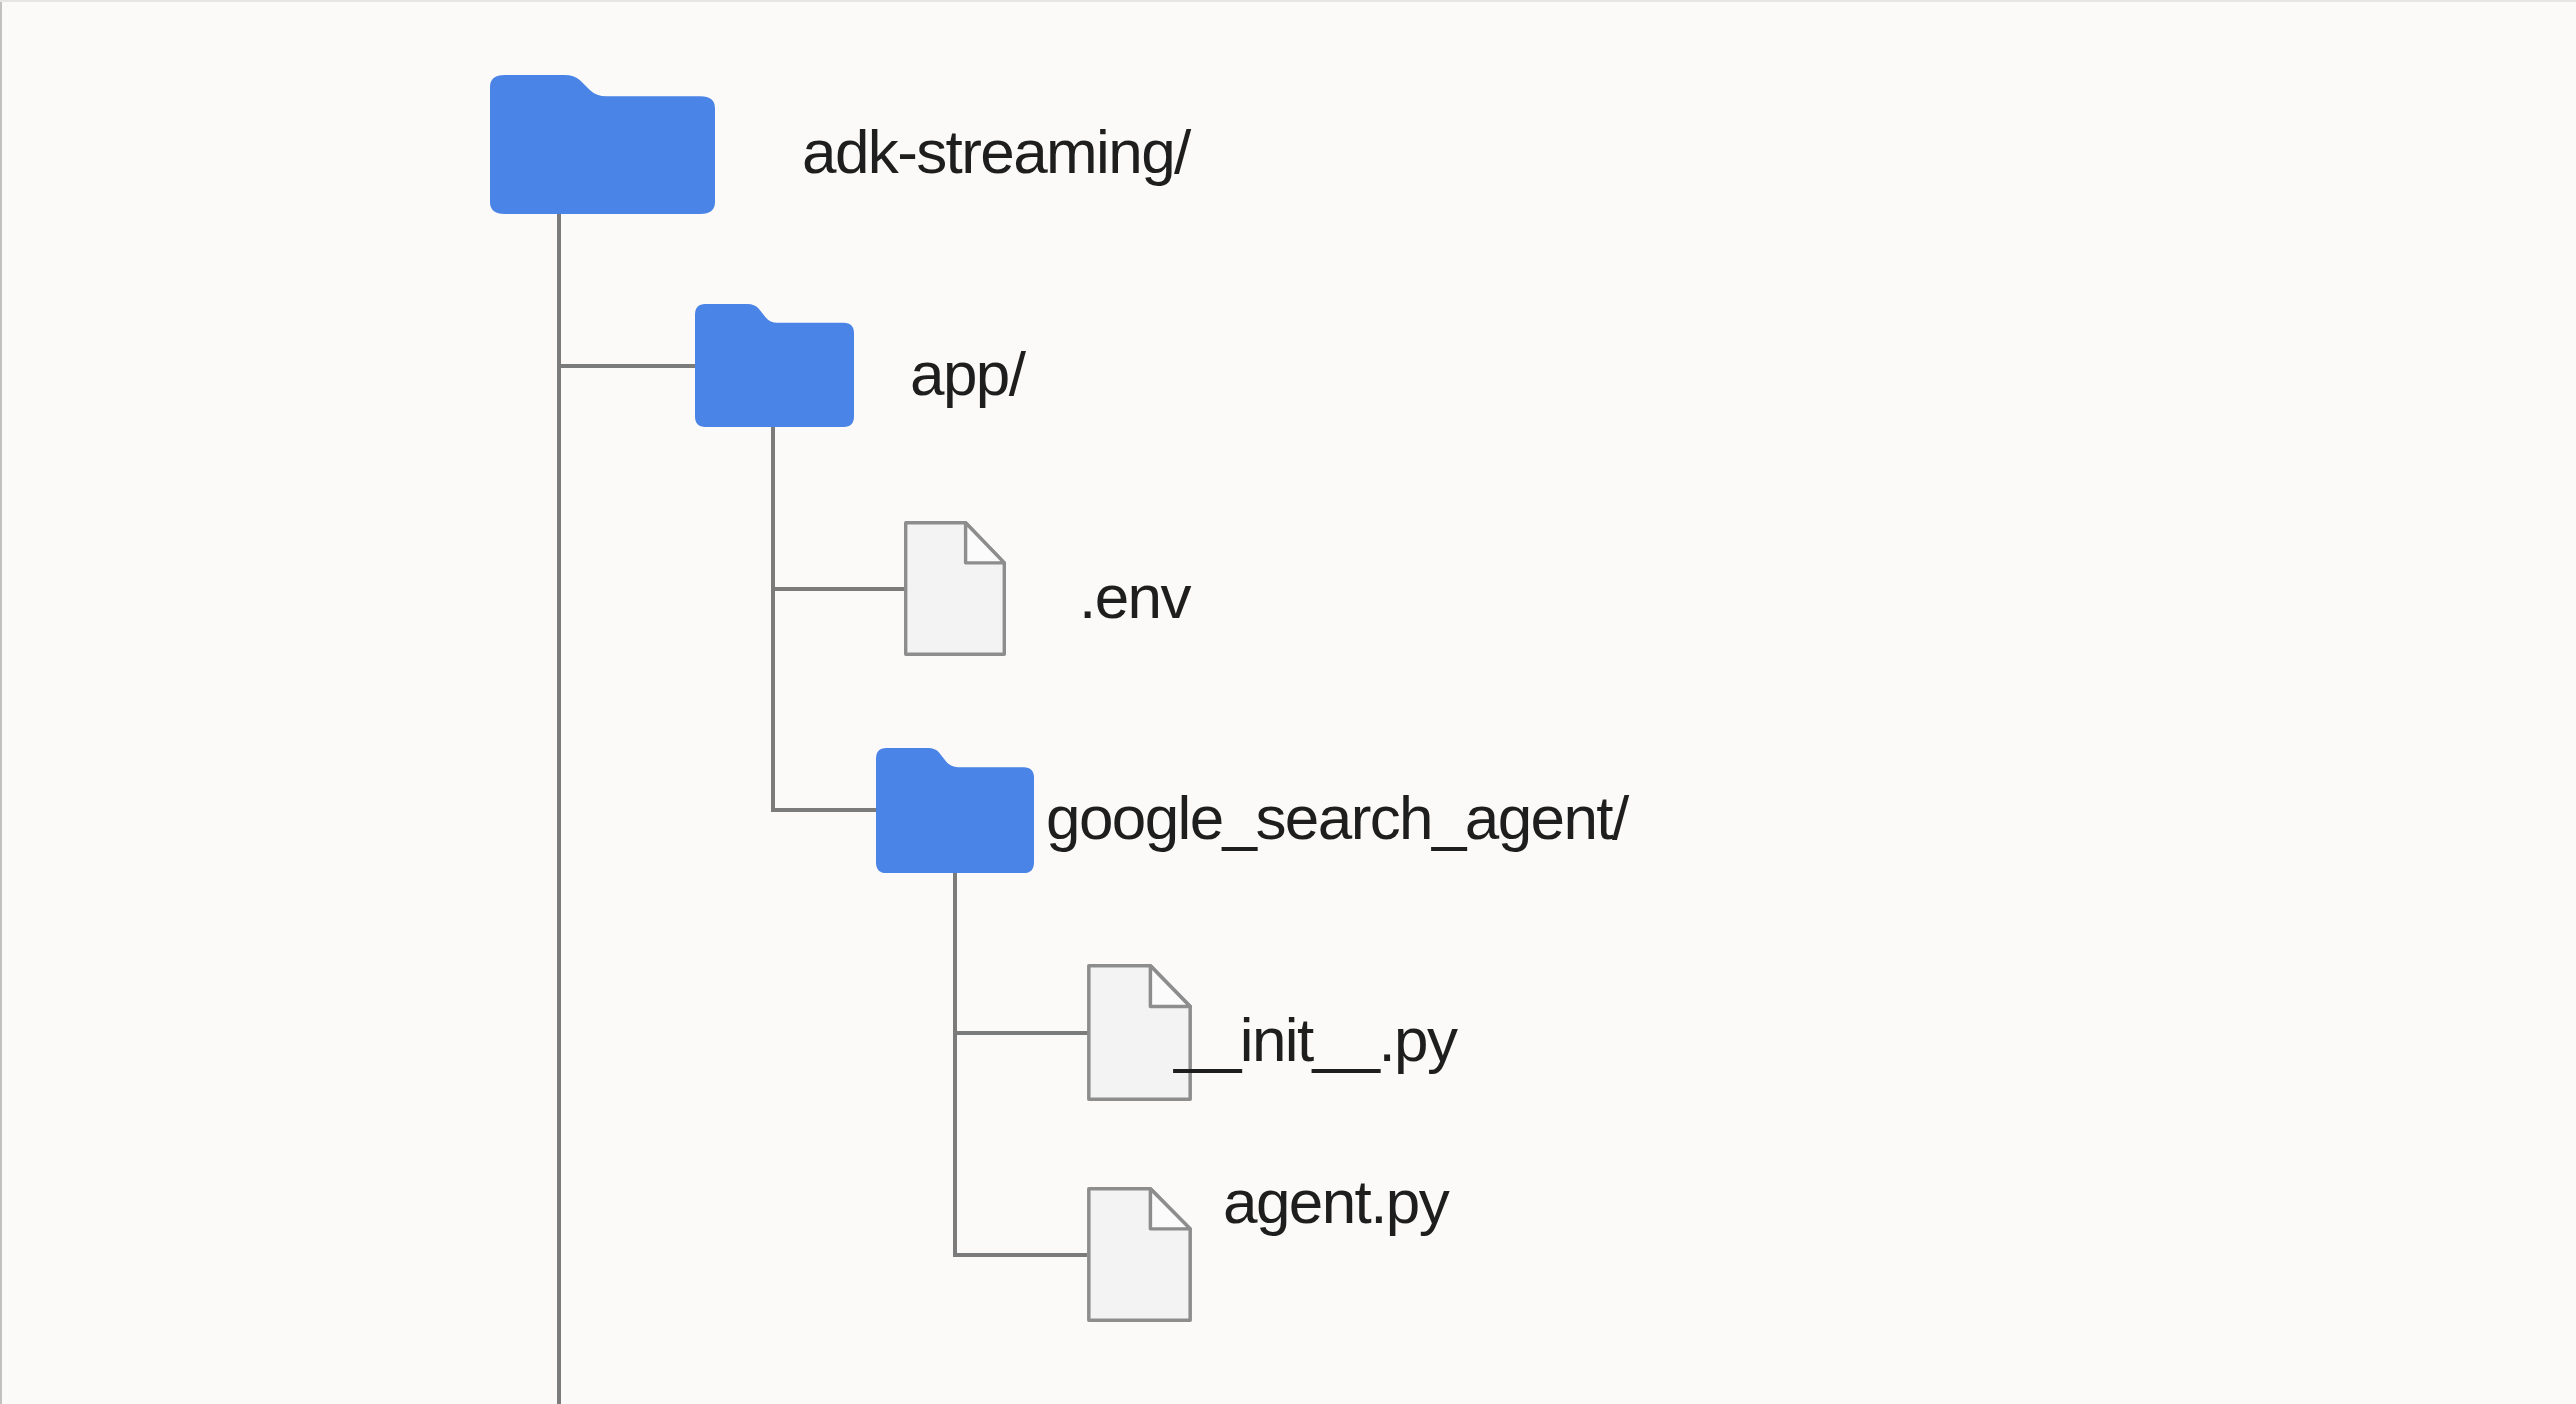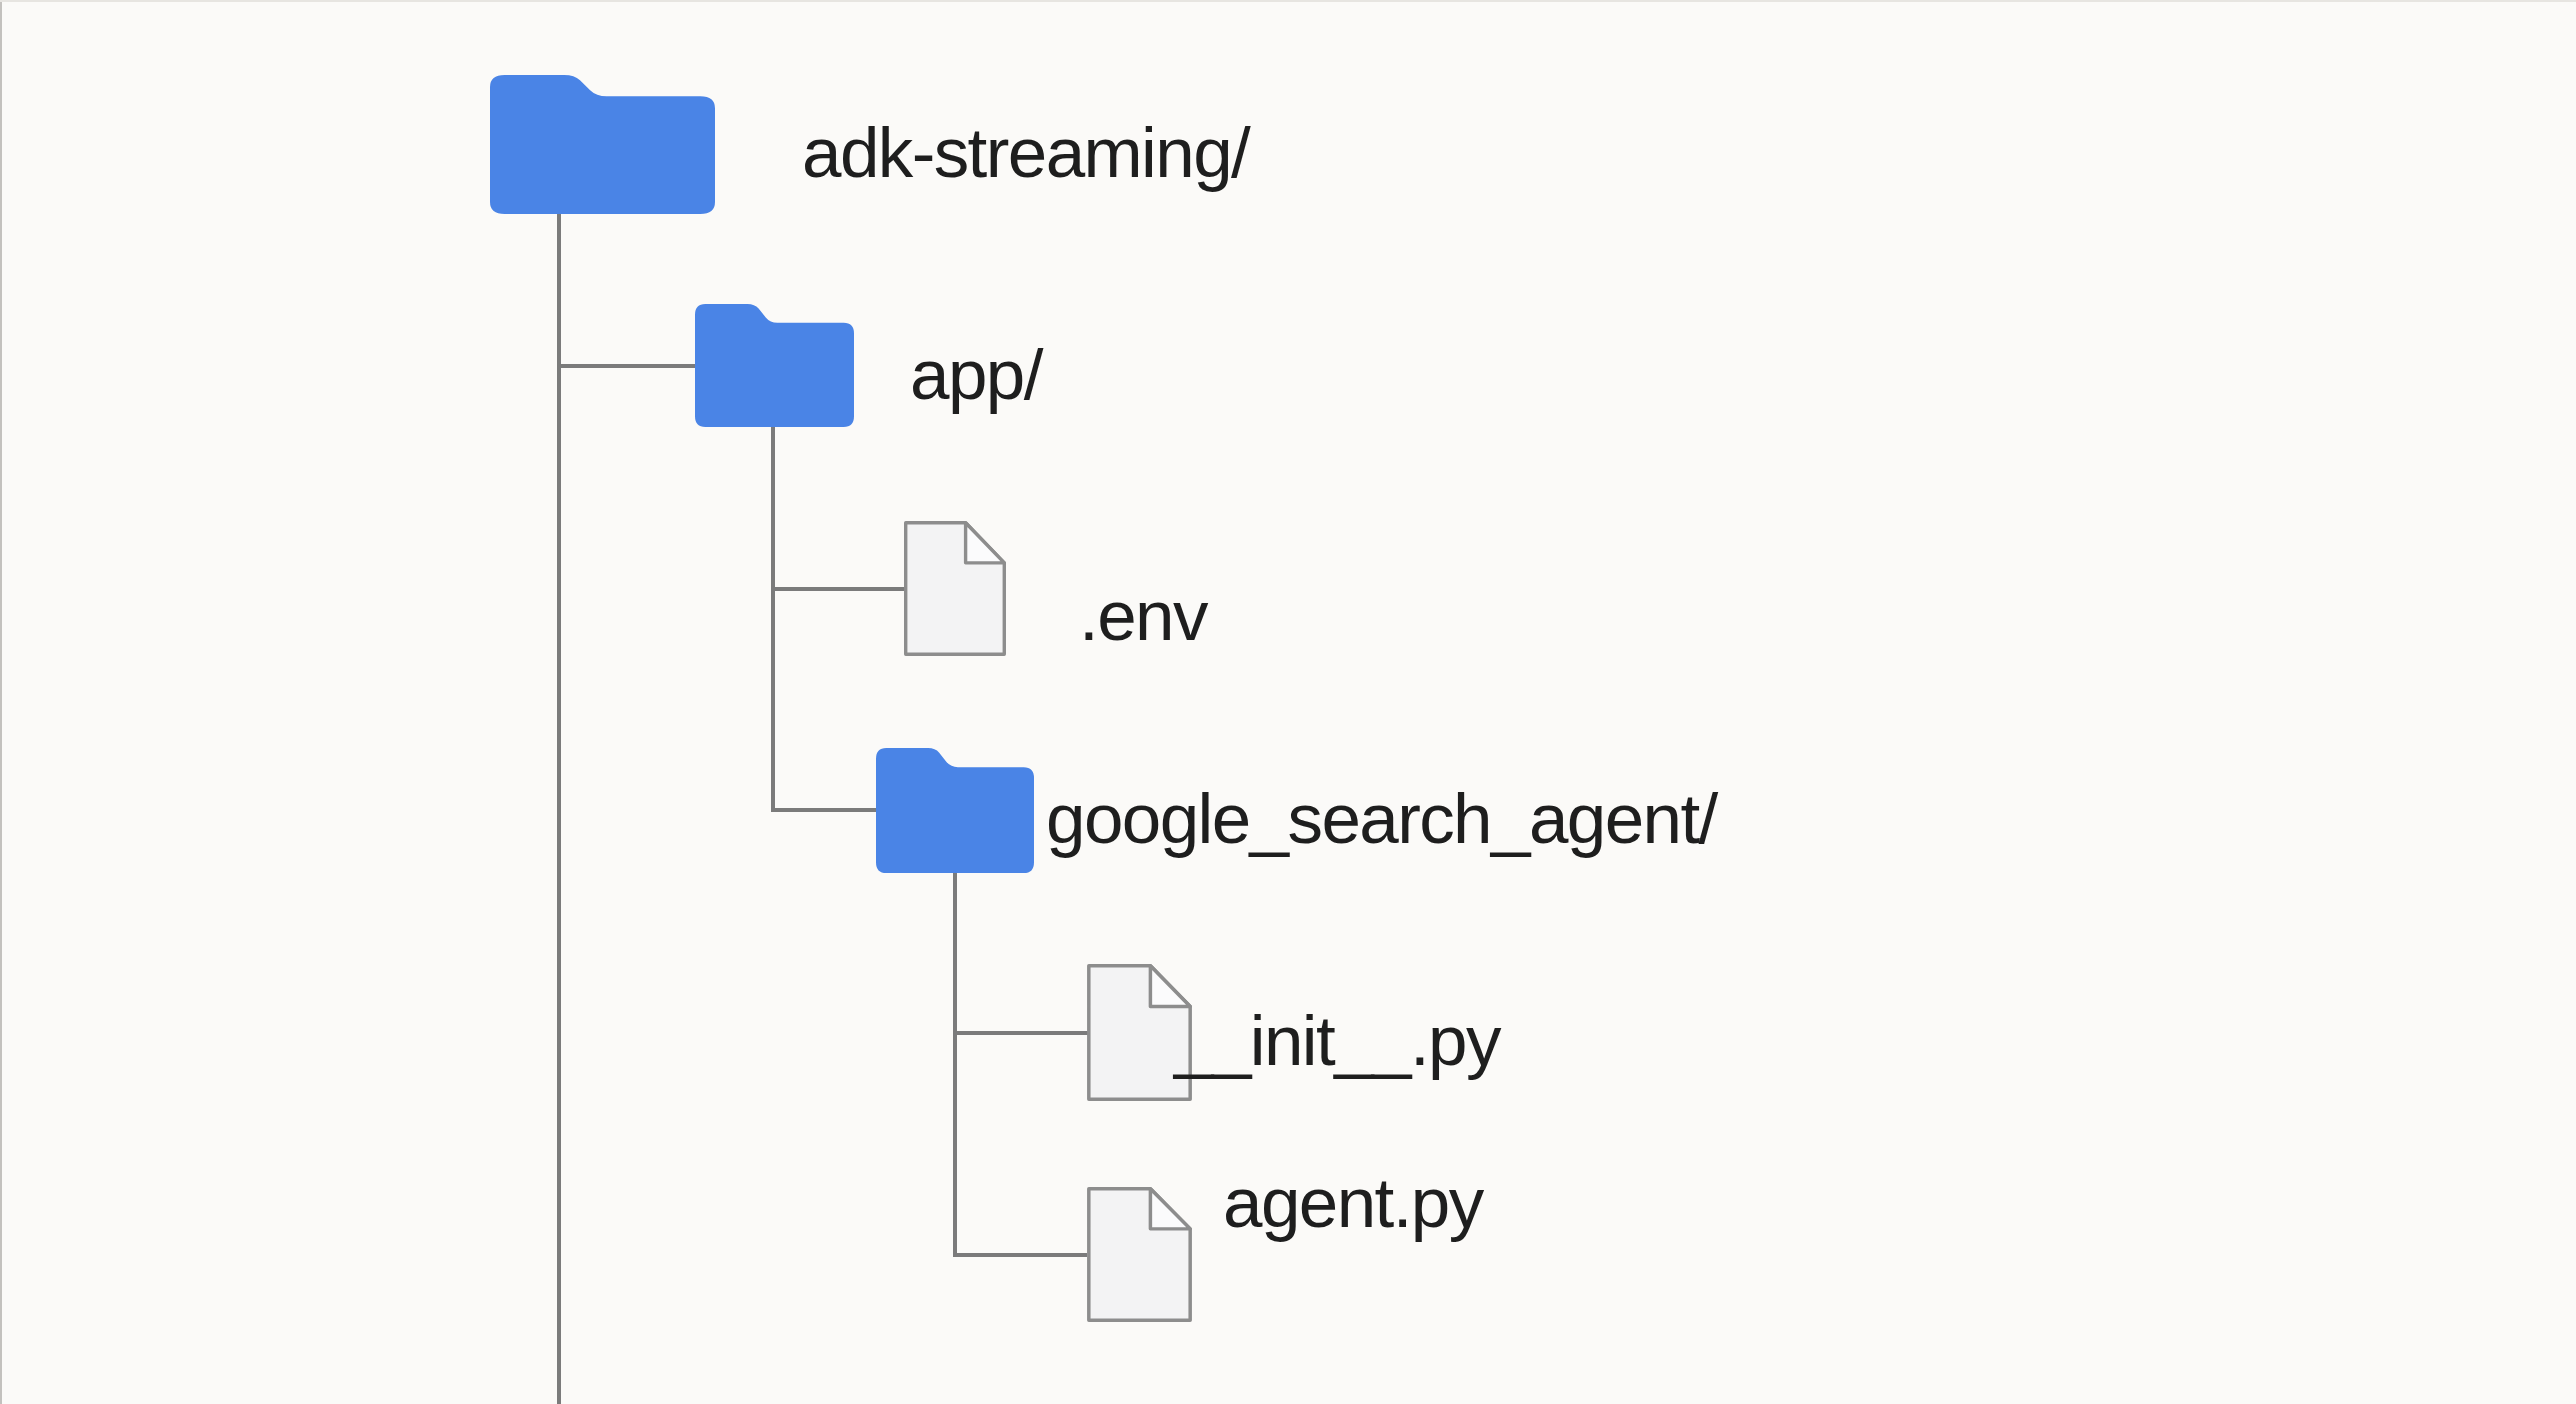--- a/index.html
+++ b/index.html
@@ -45,26 +45,26 @@
   .i-file-agent  {left:1085px;top:1185px;width:109px;height:139px}
 
   .folder-shape{fill:var(--folder_blue)}
   .file-page{fill:var(--file_fill);stroke:var(--file_stroke);stroke-width:3.2;stroke-linejoin:round}
   .file-flap{fill:var(--file_flap_fill);stroke:var(--file_stroke);stroke-width:3.2;stroke-linejoin:round}
 
   
   .label{
     position:absolute;z-index:3;
     transform:translateY(-50%);
-    font-size:71px;line-height:1;letter-spacing:-1.6px;
+    font-size:62px;line-height:1;letter-spacing:-1.6px;
     color:var(--text);white-space:nowrap;text-align:center;
   }
   .t-root {left:802px;top:152px}
   .t-app  {left:910px;top:374px}
-  .t-env  {left:1079px;top:615px}
+  .t-env  {left:1079px;top:597px}
   .t-goog {left:1046px;top:818px}
   .t-init {left:1174px;top:1040px}
   .t-agent{left:1223px;top:1202px}
 </style>
 </head>
 <body>
 
 <div class="edge-left"></div>
 <div class="edge-top"></div>
 

